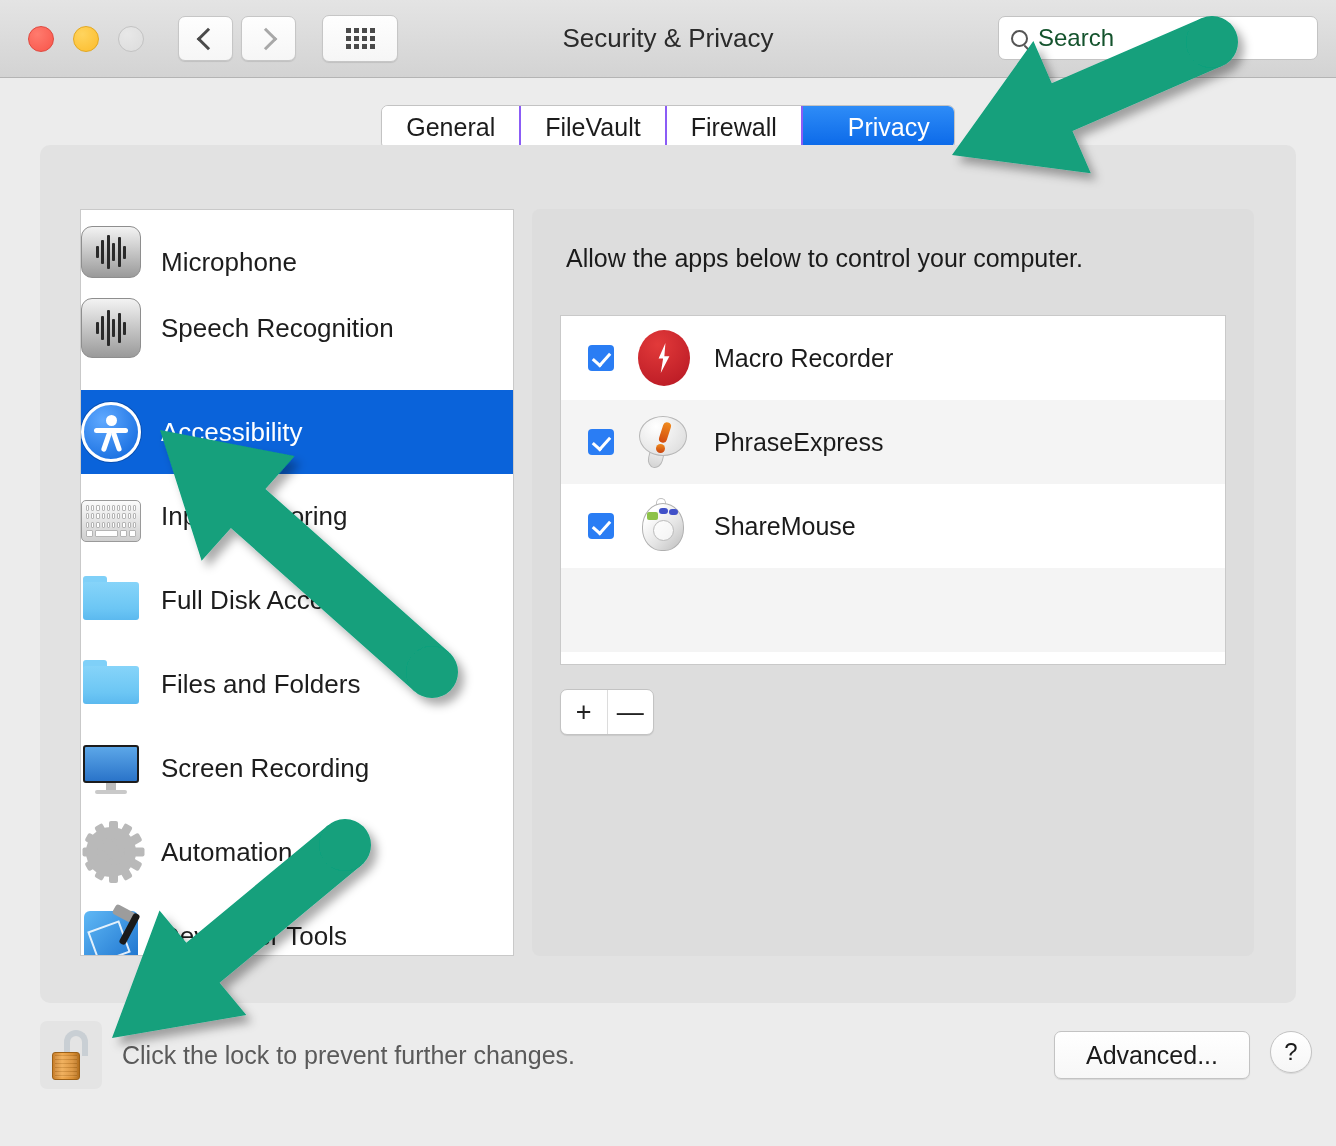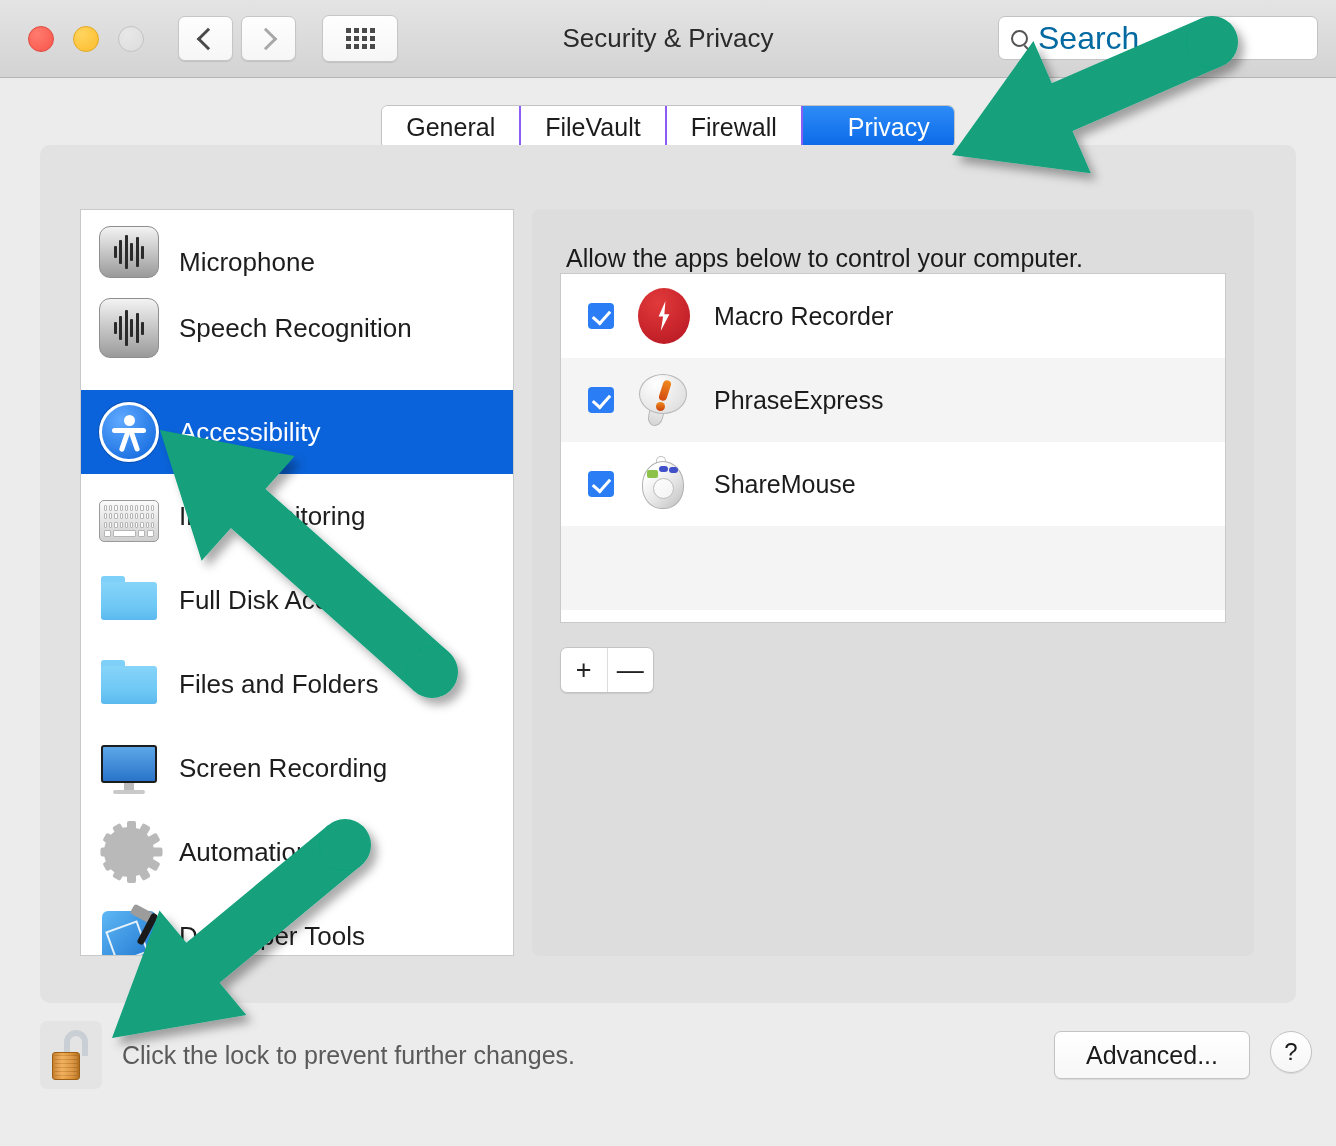--- a/index.html
+++ b/index.html
@@ -58,21 +58,21 @@
   }
 
   .searchfield {
     position: absolute; right: 18px; top: 16px;
     width: 320px; height: 44px; border-radius: 7px;
     background: #fff; border: 1px solid #c3c3c3;
     display: flex; align-items: center; padding: 0 12px; gap: 10px;
   }
   .mag { width: 17px; height: 17px; border: 2.4px solid #555; border-radius: 50%; position: relative; flex: 0 0 auto; }
   .mag::after { content:''; position: absolute; width: 2.4px; height: 8px; background:#555; right: -2px; bottom: -7px; transform: rotate(-45deg); border-radius: 2px; }
-  .searchfield span { font-size: 32px; color: #0369a1; }
+  .searchfield span { font-size: 24px; color: #14532d; }
 
   
   .tabrow { display: flex; justify-content: center; margin-top: 27px; }
   .tabs {
     display: flex; border-radius: 7px; overflow: hidden;
     border: 1px solid #c3c3c3; box-shadow: 0 1px 1px rgba(0,0,0,.10);
     background: #fff;
   }
   .tab {
     padding: 0 24px; height: 42px; line-height: 42px;
@@ -87,21 +87,21 @@
     position: absolute; left: 40px; top: 145px; width: 1256px; height: 858px;
     background: #e2e2e2; border-radius: 10px;
   }
 
   
   .sidebar {
     position: absolute; left: 40px; top: 64px; width: 434px; height: 747px;
     background: #fff; border: 1px solid #c9c9c9;
     overflow: hidden;
   }
-  .srow { display: flex; align-items: center; height: 84px; padding-left: 18px; gap: 20px; }
+  .srow { display: flex; align-items: center; height: 84px; gap: 20px; }
   .srow.selected { background: #0a63da; margin-top: 20px; }
   .srow .slabel { font-size: 26px; color: #1d1d1d; }
   .srow.selected .slabel { color: #fff; }
   .sicon { width: 60px; height: 60px; flex: 0 0 60px; position: relative; }
 
   
   .ic-mic { border-radius: 11px; background: linear-gradient(to bottom,#f3f3f3,#9a9a9a); border:1px solid #8e8e8e;
             display:flex; align-items:center; justify-content:center; gap:2.5px; }
   .ic-mic b { display:block; width:3px; background:#2a2a2a; border-radius:1px; }
   .ic-acc { border-radius: 50%; background: radial-gradient(circle at 35% 28%,#5fa9ff,#0a63da);
@@ -137,21 +137,21 @@
   .ic-dev .hmc { position:absolute; right:6px; top:2px; width:22px; height:11px; background:#9c9c9c; border-radius:3px;
                  transform: rotate(28deg); }
 
   
   .rpanel {
     position: absolute; left: 492px; top: 64px; width: 722px; height: 747px;
     background: #dddddd; border-radius: 8px; padding: 22px 28px;
   }
   .allowtext { font-size: 25px; color: #1b1b1b; margin: 13px 0 0 6px; }
   .applist {
-    height: 350px; background: #fff;
+    margin-top: 42px; height: 350px; background: #fff;
     border: 1px solid #c9c9c9; overflow: hidden;
   }
   .arow { display: flex; align-items: center; height: 84px; padding-left: 27px; gap: 22px; }
   .arow.alt { background: #f4f4f4; }
   .arow .alabel { font-size: 25px; color: #1b1b1b; }
   .cbx {
     width: 26px; height: 26px; border-radius: 4px; background: #2a7df4; flex: 0 0 26px;
     position: relative;
   }
   .cbx::after {

